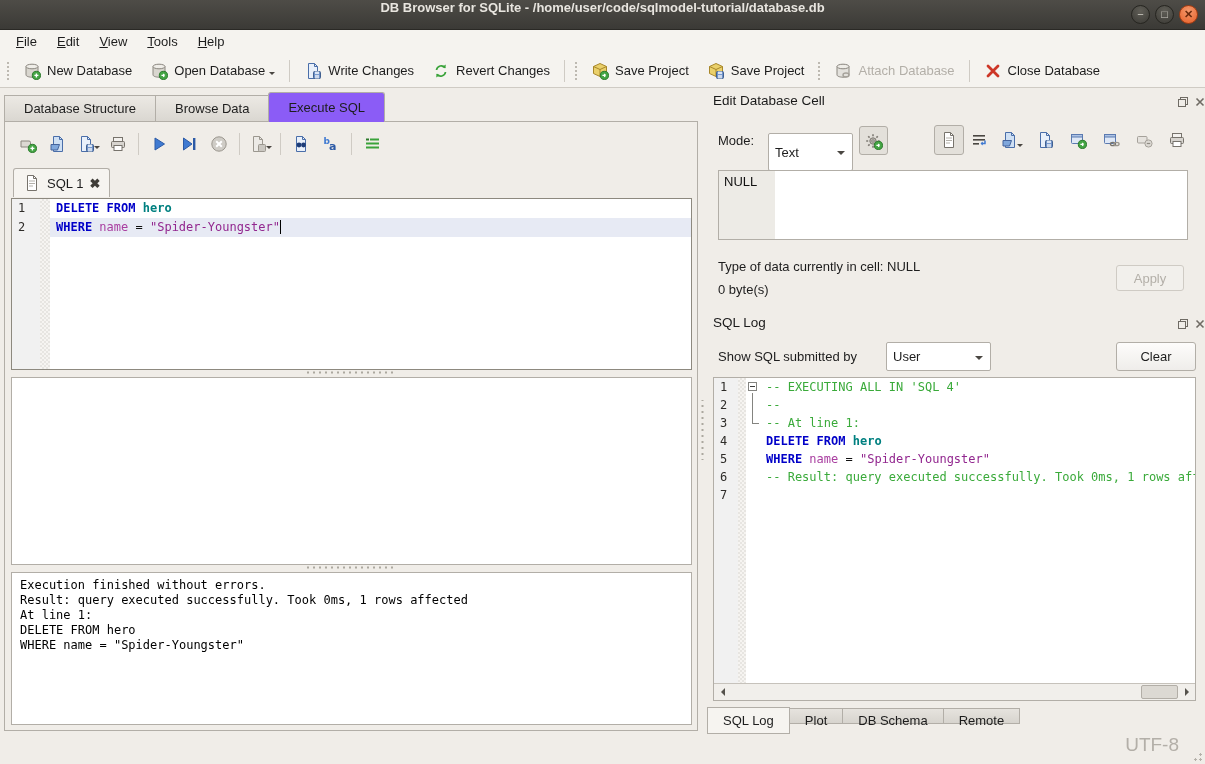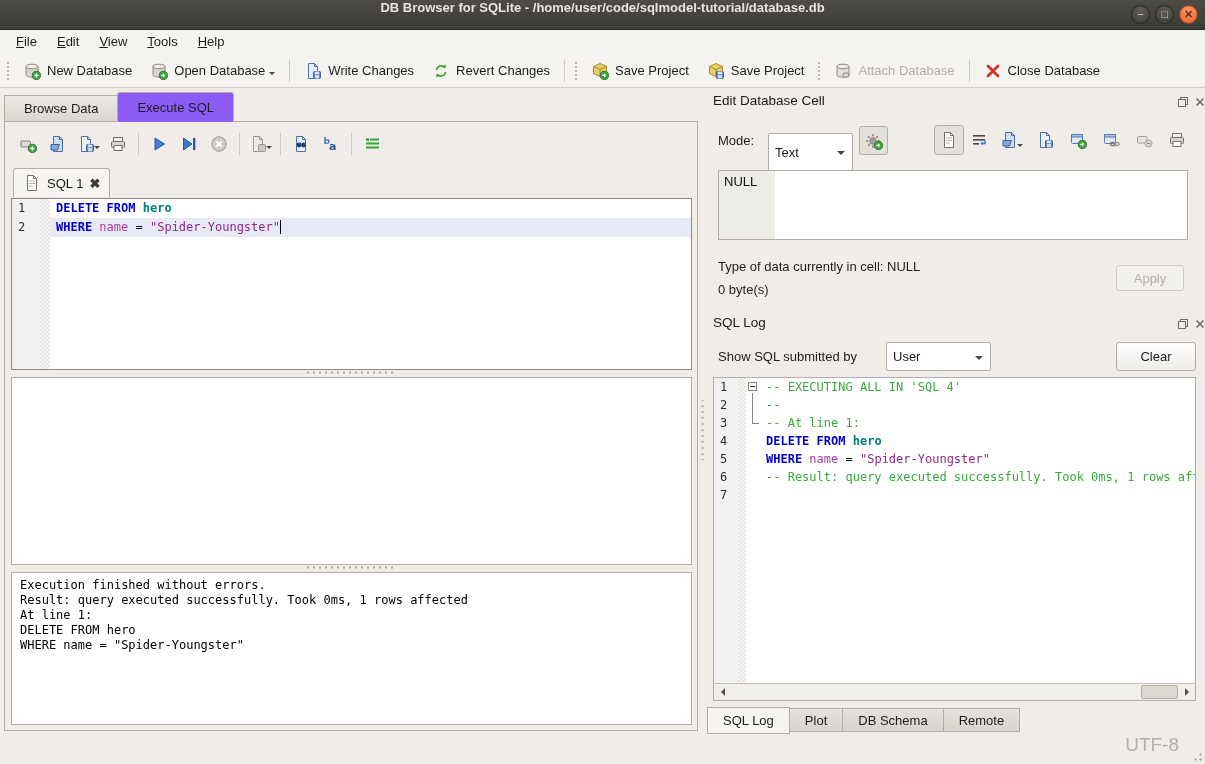--- a/index.html
+++ b/index.html
@@ -121,21 +121,21 @@
   .hscroll{position:absolute;left:0;right:0;bottom:0;height:17px;background:#f1efeb;
     border-top:1px solid #c6c2bb;z-index:2}
   .harrow{position:absolute;top:0;width:16px;height:16px;display:flex;align-items:center;justify-content:center}
   .harrow.l{left:0}.harrow.r{right:0}
   .tri-l{width:0;height:0;border:4.5px solid transparent;border-right-color:#55524c;margin-right:3px}
   .tri-r{width:0;height:0;border:4.5px solid transparent;border-left-color:#55524c;margin-left:3px}
   .hthumb{position:absolute;top:1px;height:14px;left:427px;width:37px;background:#dcd9d3;
     border:1px solid var(--border);border-radius:2px}
   
   .btabs{position:absolute;left:707px;top:707px;display:flex;align-items:flex-start}
-  .btab{height:24px;line-height:23px;padding:0 15px;background:linear-gradient(#e6e3de,#d7d4ce);
+  .btab{height:16px;line-height:23px;padding:0 15px;background:linear-gradient(#e6e3de,#d7d4ce);
     border:1px solid var(--border);margin-right:-1px;margin-top:1px}
   .btab.active{height:27px;line-height:26px;background:#f6f4f0;margin-top:0}
   
   .status-enc{position:absolute;right:26px;bottom:8px;color:var(--dis);font-size:19px}
   .grip{position:absolute;right:2px;bottom:2px;width:13px;height:13px;
     background-image:radial-gradient(circle,#b5b1aa 1px,transparent 1.3px);
     background-size:5px 5px;background-position:bottom right;
     clip-path:polygon(100% 0,100% 100%,0 100%)}
 </style>
 </head>
@@ -250,20 +250,21 @@
       <span class="icon">
           <svg width="18" height="18" viewBox="0 0 18 18">
             <path d="M4 4l10 10M14 4L4 14" stroke="#cd3627" stroke-width="2.8" stroke-linecap="round"></path>
           </svg>
         </span>
       <span class="lbl">Close Database</span>
     </div>
   </div>
 
   <div class="main-tabs">
+    <div class="mtab">Database Structure</div>
     <div class="mtab">Browse Data</div>
     <div class="mtab active">Execute SQL</div>
   </div>
 
   <div class="left-panel">
     <div class="sql-toolbar">
       <div class="sbtn">
           <span class="icon">
             <svg width="18" height="18" viewBox="0 0 18 18">
               <path d="M2 6h8a1.5 1.5 0 0 1 1.5 1.5V12H2z" fill="#dcd9d3" stroke="#8a867f"></path>

